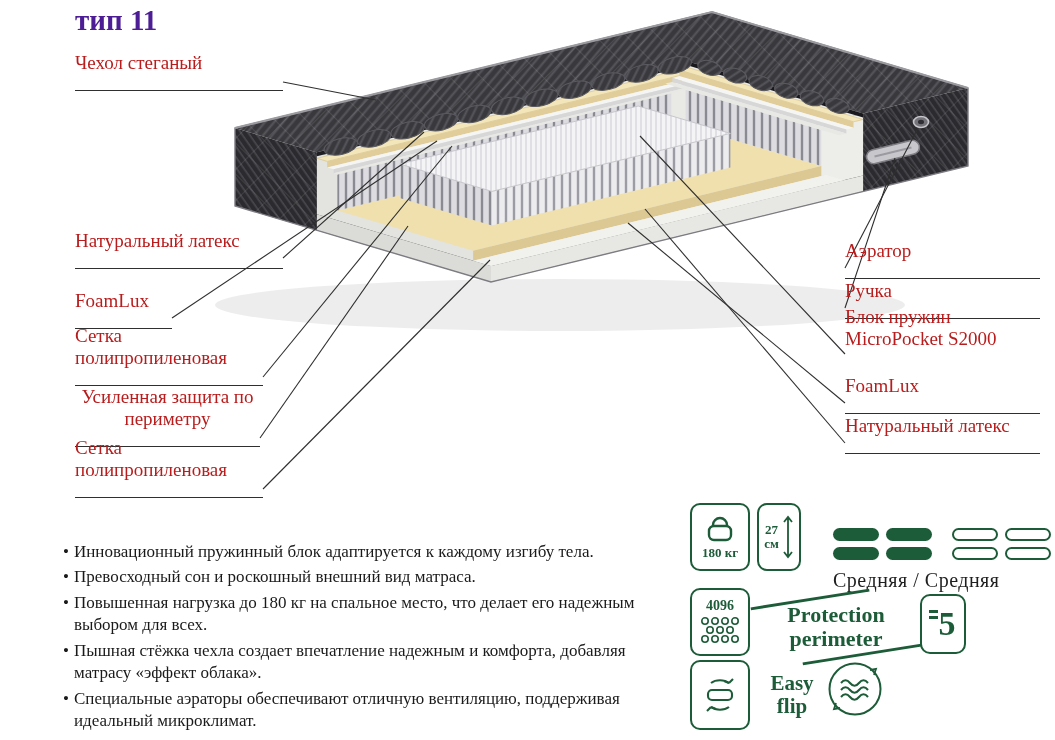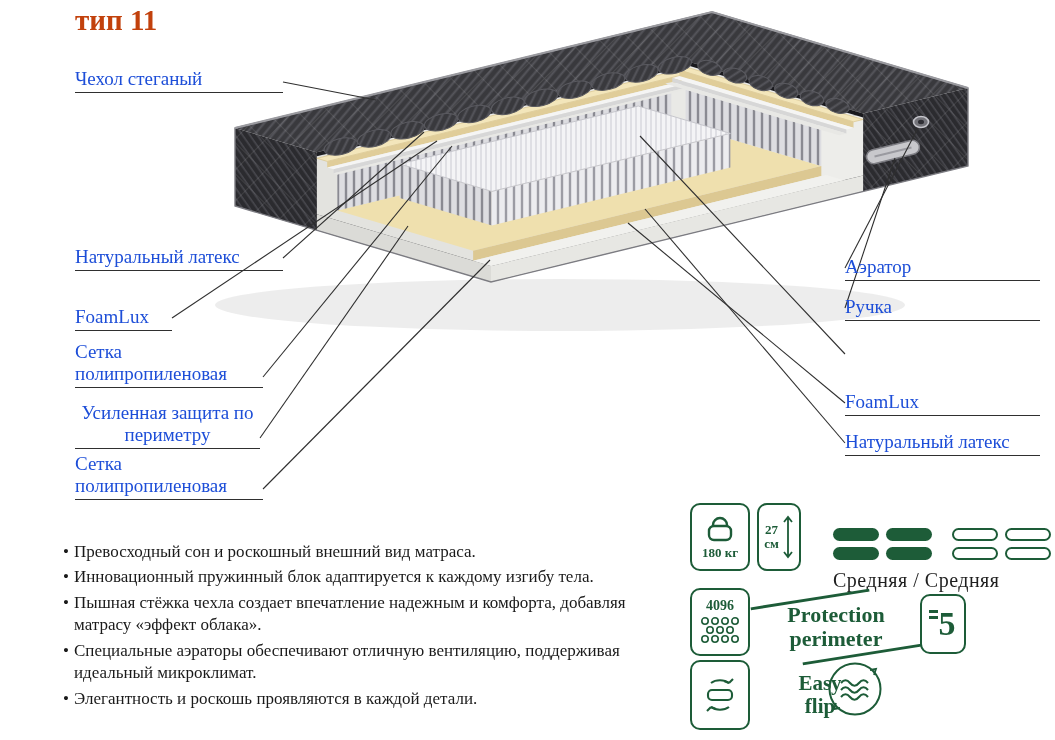--- a/index.html
+++ b/index.html
@@ -1,23 +1,23 @@
 <!DOCTYPE html>
 <html><head>
 <meta charset="utf-8">
 <style>
   html,body{margin:0;padding:0;}
   body{width:1055px;height:740px;position:relative;background:#ffffff;overflow:hidden;
        font-family:"Liberation Serif", serif;color:#1a1a1a;}
   .stage{position:absolute;inset:0;}
   svg.art{position:absolute;left:0;top:0;z-index:1;}
   .title{position:absolute;left:75px;top:4px;margin:0;font-size:29px;font-weight:bold;
-         color:#c2410c;z-index:3;}
-  .lbl{position:absolute;z-index:3;font-size:19px;line-height:22px;color:#1d4ed8;
-       border-bottom:1.2px solid #2f2f2f;padding-bottom:2px;margin-top:16px;}
+         color:#4c1d95;z-index:3;}
+  .lbl{position:absolute;z-index:3;font-size:19px;line-height:22px;color:#b91c1c;
+       border-bottom:1.2px solid #2f2f2f;padding-bottom:16px;}
   .lbl.right{text-align:left;}
   .features{position:absolute;left:63px;top:541px;width:585px;margin:0;padding:0;
             list-style:none;font-size:17px;line-height:1.32;z-index:3;}
   .features li{position:relative;padding-left:11px;margin-bottom:3px;}
   .features li::before{content:"\2022";position:absolute;left:0;}
   
   .badge{position:absolute;border:2.5px solid #1d5c38;border-radius:10px;z-index:3;
          display:flex;flex-direction:column;align-items:center;justify-content:center;
          color:#1d5c38;font-weight:bold;text-align:right;}
   .b-weight{left:690px;top:503px;width:56px;height:64px;}
@@ -39,21 +39,21 @@
   .prot .ln1{left:-10px;top:-5px;transform:rotate(-9deg);}
   .prot .ln2{right:-10px;bottom:-4px;transform:rotate(-9deg);}
   .warr{left:920px;top:594px;width:42px;height:56px;position:absolute;border:2.5px solid #1d5c38;
         border-radius:10px;z-index:3;display:flex;align-items:center;justify-content:center;}
   .warr .five{font-size:34px;font-weight:bold;color:#1d5c38;margin-left:8px;}
   .warr .marks{position:absolute;left:7px;top:14px;width:9px;height:2.5px;background:#1d5c38;
                box-shadow:0 6px 0 0 #1d5c38;}
   .b-flip{left:690px;top:660px;width:56px;height:66px;}
   .txt2{position:absolute;z-index:3;color:#1d5c38;font-weight:bold;font-size:21px;
         line-height:23px;text-align:center;}
-  .t-flip{left:788px;top:672px;width:64px;}
+  .t-flip{left:760px;top:672px;width:64px;}
   .t-air{left:888px;top:672px;width:116px;}
   .airwrap{position:absolute;left:826px;top:660px;z-index:3;}
 </style>
 </head>
 <body>
 
 <div class="stage">
 
 <svg class="art" width="1055" height="740" viewBox="0 0 1055 740">
   <defs>
@@ -206,30 +206,34 @@
 <div class="lbl" style="left:75px;top:437px;width:188px;">
   <span>Сетка полипропиленовая</span>
 </div>
 
 <div class="lbl right" style="left:845px;top:240px;width:195px;">
   <span>Аэратор</span>
 </div>
 <div class="lbl right" style="left:845px;top:280px;width:195px;">
   <span>Ручка</span>
 </div>
+<div class="lbl right" style="left:845px;top:306px;width:195px;border-bottom:none;">
+  <span>Блок пружин MicroPocket S2000</span>
+</div>
 <div class="lbl right" style="left:845px;top:375px;width:195px;">
   <span>FoamLux</span>
 </div>
 <div class="lbl right" style="left:845px;top:415px;width:195px;">
   <span>Натуральный латекс</span>
 </div>
 
 <ul class="features">
+  <li>Инновационный пружинный блок адаптируется к каждому изгибу тела.</li>
   <li>Превосходный сон и роскошный внешний вид матраса.</li>
-  <li>Инновационный пружинный блок адаптируется к каждому изгибу тела.</li>
+  <li>Повышенная нагрузка до 180 кг на спальное место, что делает его надежным выбором для всех.</li>
   <li>Пышная стёжка чехла создает впечатление надежным и комфорта, добавляя матрасу «эффект облака».</li>
   <li>Специальные аэраторы обеспечивают отличную вентиляцию, поддерживая идеальный микроклимат.</li>
   <li>Элегантность и роскошь проявляются в каждой детали.</li>
 </ul>
 
 <div class="badge b-weight">
   <svg width="34" height="30" viewBox="0 0 34 30">
     <path d="M10,13 v-2 a7,7 0 0 1 14,0 v2" fill="none" stroke="#1d5c38" stroke-width="2.4"></path>
     <rect x="6" y="12" width="22" height="14" rx="5" fill="none" stroke="#1d5c38" stroke-width="2.4"></rect>
   </svg>

